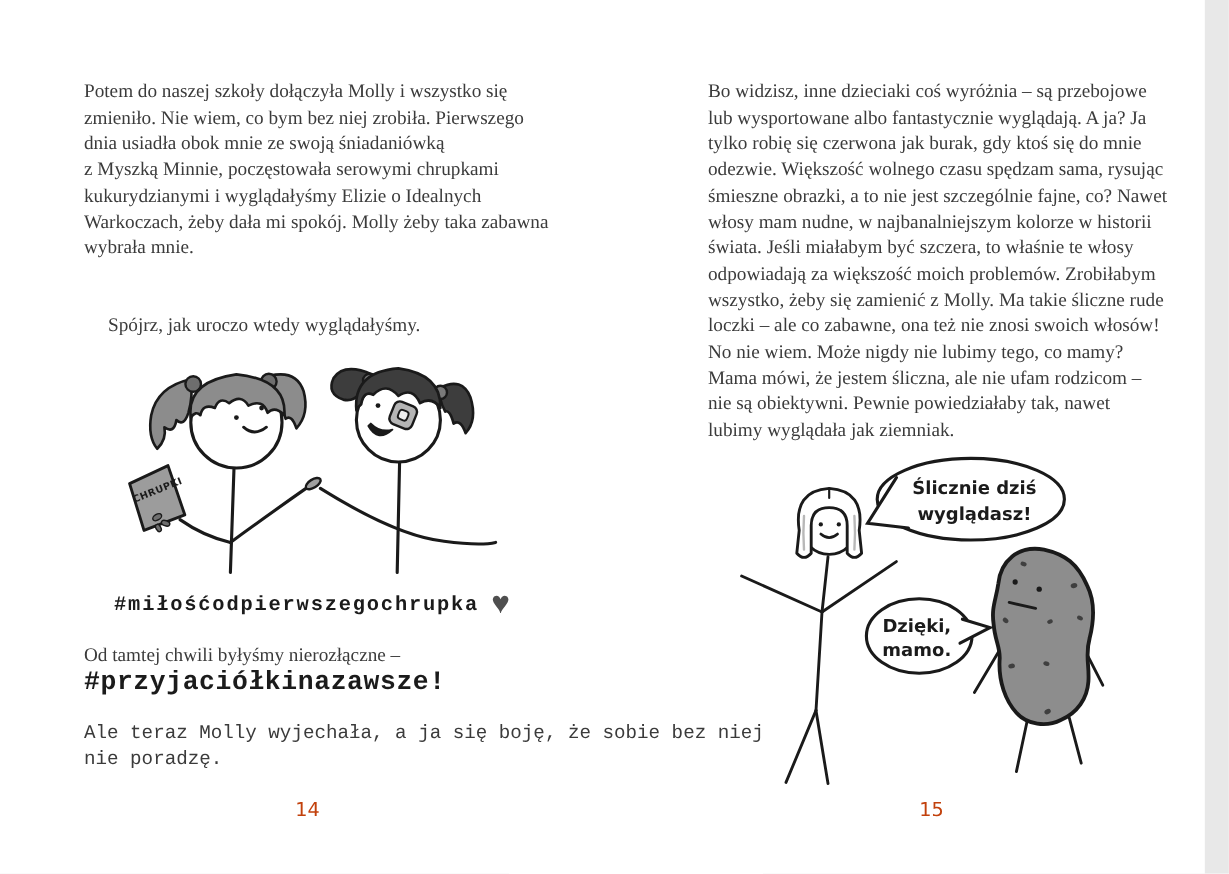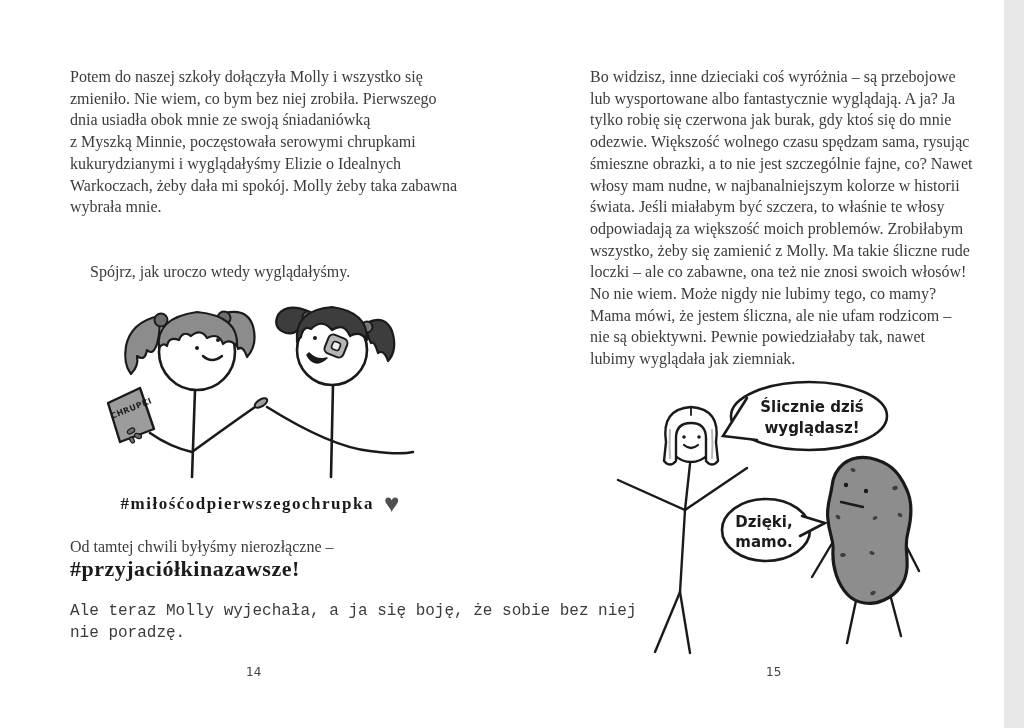--- a/index.html
+++ b/index.html
@@ -12,42 +12,42 @@
     font-family:"Liberation Serif","DejaVu Serif",serif;
     color:#3b3b3b;
   }
   .textblock{
     position:absolute;
     font-size:16px;
     line-height:21.7px;
     white-space:nowrap;
   }
   .hand{
-    font-family:Liberation Serif, serif;
+    font-family:Liberation Mono, monospace;
     color:#1b1b1b;
     font-weight:bold;
   }
   .hashtag-row{
     position:absolute;left:95px;top:491px;width:330px;
     text-align:center;
     font-size:17px;letter-spacing:1.5px;
     display:flex;align-items:center;justify-content:center;gap:10px;
   }
   .hashtag-row .heart{
     font-size:26px;color:#4f4f4f;letter-spacing:0;
     line-height:1;
   }
   .p3-hand{
     position:absolute;left:70px;top:556px;
     font-size:22px;letter-spacing:0.5px;
   }
   .pagenum{
     position:absolute;top:665px;
     font-family:"DejaVu Sans","Liberation Sans",sans-serif;
-    font-size:12px;color:#404040;
+    font-size:16px;color:#c2410c;
   }
   svg text.bubble{
     font-family:"DejaVu Sans","Liberation Sans",sans-serif;
     font-weight:bold;fill:#1b1b1b;
   }
 </style>
 </head>
 <body>
 
 <div class="spread">

